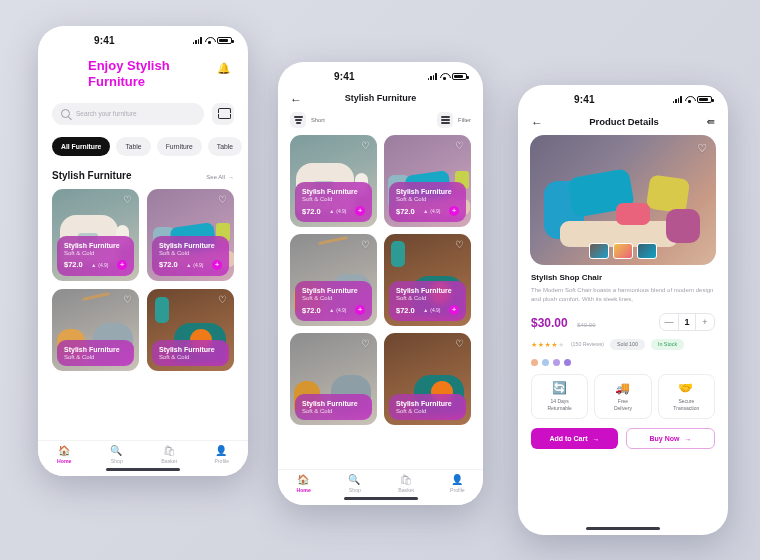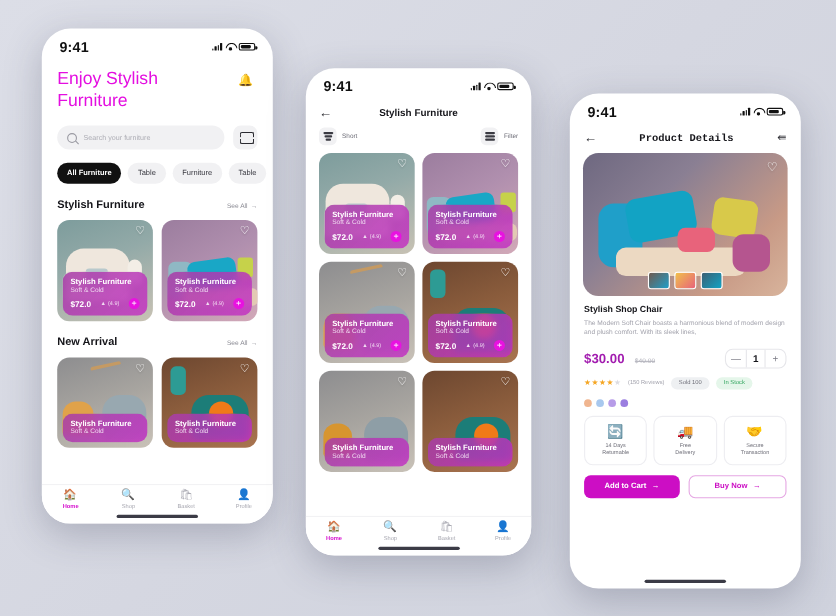--- a/index.html
+++ b/index.html
@@ -15,39 +15,39 @@
   
   .phone { position:absolute; background:#fff; border-radius:26px;
            box-shadow:0 10px 34px rgba(60,64,90,.28); overflow:hidden; }
   #phone1 { left:38px;  top:26px;  width:210px; height:450px; }
   #phone2 { left:278px; top:62px;  width:205px; height:443px; }
   #phone3 { left:518px; top:85px;  width:210px; height:450px; }
 
   
   .statusbar { display:flex; align-items:center; justify-content:space-between;
                padding:9px 16px 2px; }
-  .st-time { font-size:13px; font-weight:bold; color:#111; letter-spacing:.2px; }
+  .st-time { font-size:10px; font-weight:bold; color:#111; letter-spacing:.2px;margin-left:40px; }
   .st-right { display:flex; align-items:center; gap:3px; }
   .sig { display:flex; align-items:flex-end; gap:1px; height:7px; }
   .sig i { width:1.6px; background:#111; display:block; border-radius:.5px; }
   .sig i:nth-child(1){height:2.5px}.sig i:nth-child(2){height:4px}
   .sig i:nth-child(3){height:5.5px}.sig i:nth-child(4){height:7px}
   .wifi { width:9px;height:7px;position:relative; }
   .wifi::before{content:"";position:absolute;left:0;top:0;width:9px;height:9px;
     border:1.6px solid #111;border-radius:50%;clip-path:polygon(0 0,100% 0,100% 45%,0 45%);}
   .wifi::after{content:"";position:absolute;left:3.2px;top:4px;width:2.6px;height:2.6px;
     background:#111;border-radius:50%;}
   .batt { width:15px;height:7.5px;border:1.2px solid #111;border-radius:2px;position:relative;padding:1px;}
   .batt::after{content:"";position:absolute;right:-2.6px;top:2px;width:1.4px;height:3px;background:#111;border-radius:0 1px 1px 0;}
   .batt i{display:block;height:100%;width:85%;background:#111;border-radius:1px;}
 
   
   .s1-pad { padding:0 14px; }
-  .s1-title { font-size:16px; font-weight:normal; line-height:1.25;
-              color:#e40ee0; margin-top:10px; max-width:120px; }
+  .s1-title { font-size:13px; font-weight:bold; line-height:1.25;
+              color:#e40ee0; margin-top:10px; max-width:120px;margin-left:36px; }
   .s1-head { display:flex; justify-content:space-between; align-items:flex-start; }
   .bell { width:20px;height:20px;border-radius:6px;display:flex;align-items:center;
           justify-content:center;font-size:11px;color:#222;margin-top:10px;}
   .searchrow { display:flex; gap:8px; margin-top:12px; align-items:center; }
   .searchbox { flex:1; height:22px; background:#f1f1f3; border-radius:12px;
                display:flex; align-items:center; gap:6px; padding:0 9px; }
   .searchbox .mag { width:9px;height:9px;border:1.2px solid #9a9aa2;border-radius:50%;
                     position:relative;flex:none;}
   .searchbox .mag::after{content:"";position:absolute;right:-3px;bottom:-2px;width:4px;
                     height:1.2px;background:#9a9aa2;transform:rotate(45deg);}
@@ -112,21 +112,21 @@
   .sortrow { display:flex; justify-content:space-between; padding:8px 12px 0; }
   .sbtn { display:flex; align-items:center; gap:5px; }
   .sq { width:16px;height:16px;border-radius:5px;background:#f1f1f3;
         display:flex;flex-direction:column;align-items:center;justify-content:center;gap:1.6px;}
   .sq i { display:block; height:1.3px; background:#3a3a42; border-radius:1px; }
   .sbtn span { font-size:5.8px; color:#6e6e78; }
   .s2grid { display:grid; grid-template-columns:1fr 1fr; gap:7px; padding:7px 12px 0; }
 
   
   .s3-top { display:flex; align-items:center; padding:8px 13px 0; }
-  .s3-title { flex:1; text-align:center; font-size:9.5px; font-weight:bold; color:#15151a;font-family:Liberation Mono, monospace; }
+  .s3-title { flex:1; text-align:center; font-size:9.5px; font-weight:bold; color:#15151a; }
   .share { font-size:10px; color:#2a2a30; width:14px; text-align:right; }
   .hero { margin:8px 12px 0; height:130px; border-radius:14px; position:relative;
           overflow:hidden;
           background:linear-gradient(135deg,#6e6880 0%,#8a7f93 35%,#c89a86 75%,#d8b49c 100%); }
   .hero .heart { right:9px; top:8px; font-size:11px; }
   .thumbs { position:absolute; left:50%; transform:translateX(-50%); bottom:6px;
             display:flex; gap:4px; }
   .thumb { width:20px;height:16px;border-radius:3px;border:1.2px solid #fff; overflow:hidden;}
   .s3body { padding:8px 13px 0; }
   .pname { font-size:8px; font-weight:bold; color:#15151a; }
@@ -239,27 +239,20 @@
           <p>Soft &amp; Cold</p>
           <div class="prow">
             <span class="price">$72.0</span>
             <span class="rate">▲<span>(4.9)</span></span>
             <span class="plus">+</span>
           </div>
         </div>
       </div>
     </div>
 
-    <div class="sechead">
-      <h3>New Arrival</h3>
-      <div class="seeall">
-        <span>See All</span>
-        <span>→</span>
-      </div>
-    </div>
 
     <div class="grid2">
       <div class="pcard tall img-c">
         <div class="heart">♡</div>
         <div class="pshape" style="left:5px;bottom:12px;width:28px;height:30px;background:#e0a24a;border-radius:12px 12px 3px 3px;"></div>
         <div class="pshape" style="right:6px;bottom:8px;width:40px;height:40px;background:#98a8b0;border-radius:16px 16px 4px 4px;"></div>
         <div class="pshape" style="left:30px;top:6px;width:28px;height:3px;background:#c59a63;transform:rotate(-12deg);"></div>
         <div class="pinfo">
           <h4>Stylish Furniture</h4>
           <p>Soft &amp; Cold</p>

